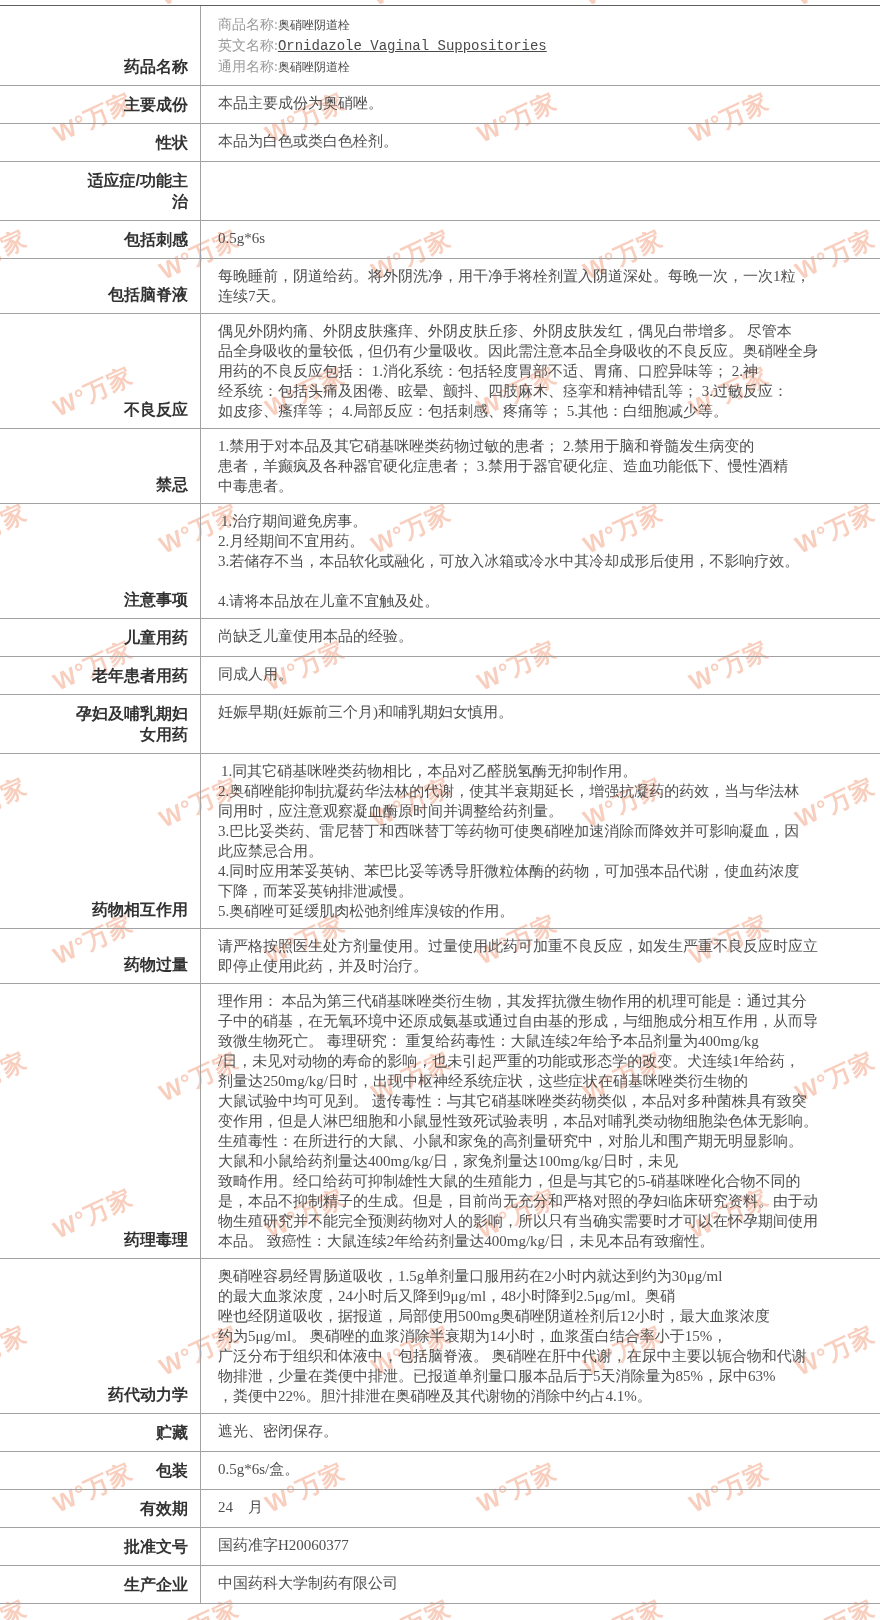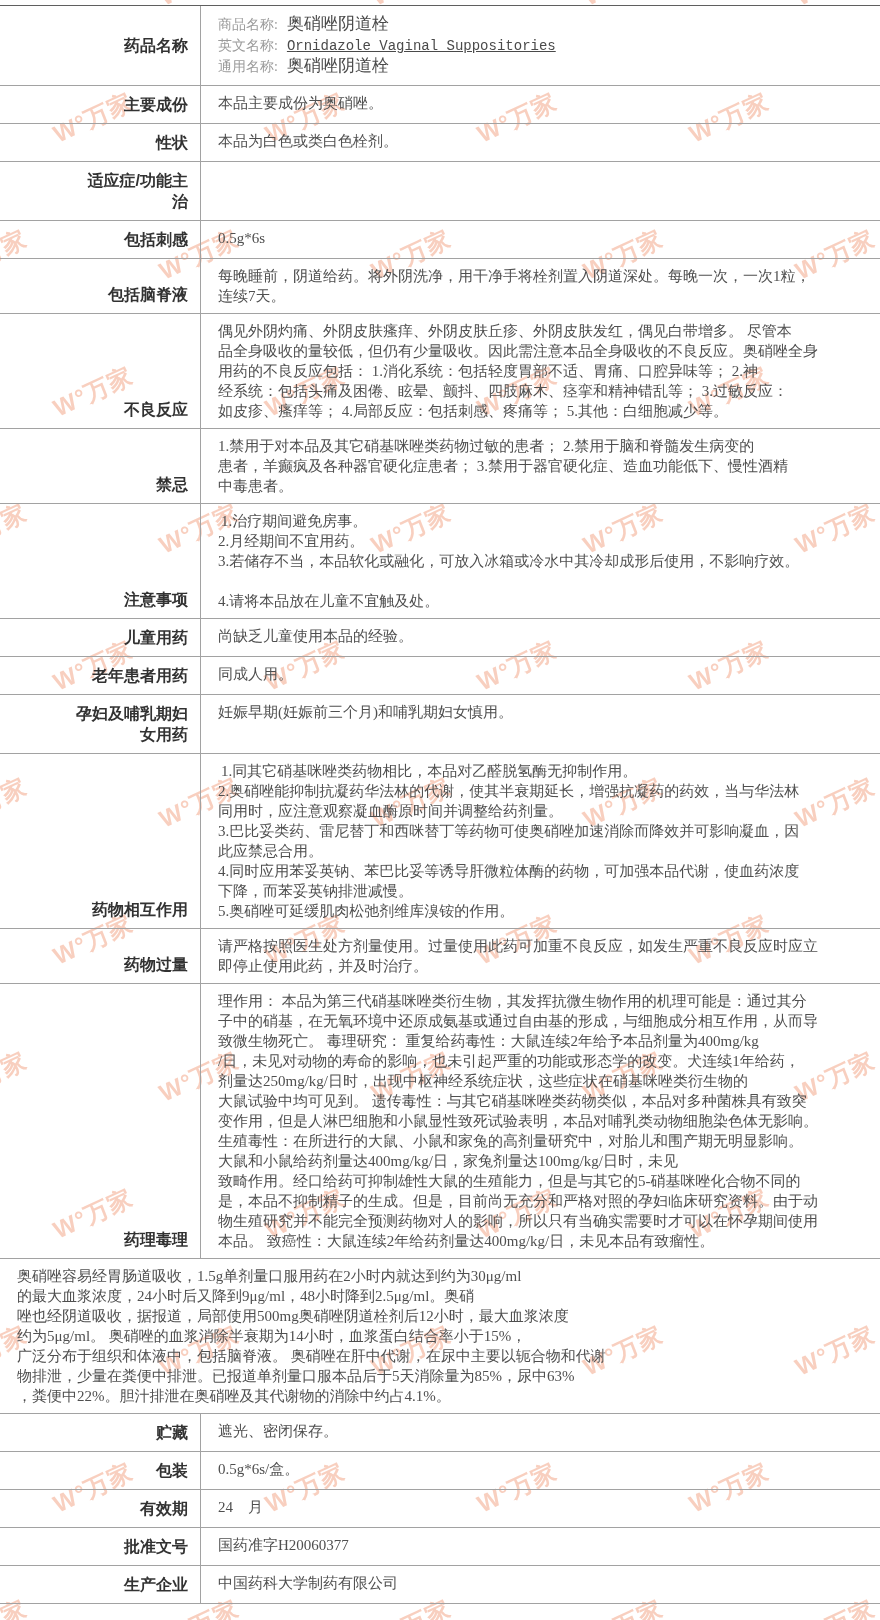--- a/index.html
+++ b/index.html
@@ -25,36 +25,36 @@
     border-top:1px solid #5f5f5f;
     background:transparent;
   }
   .row{display:flex;align-items:stretch;border-bottom:1px solid #a2a2a2;}
   .label-cell{
     flex:0 0 201px;width:201px;box-sizing:border-box;
     border-right:1px solid #a2a2a2;
     display:flex;flex-direction:column;justify-content:flex-end;
     padding:8px 12px 8px 10px;
   }
-  .row.center .label-cell{justify-content:center;}
+  .row.center .label-cell{justify-content:flex-end;}
   .label-text{
     font-family:"Liberation Sans","DejaVu Sans",sans-serif;
     font-weight:bold;font-size:16px;line-height:21px;color:#323232;
     text-align:right;white-space:pre-line;
   }
   .content-cell{
     flex:1;box-sizing:border-box;
     padding:7px 14px 7px 17px;
     font-size:15px;line-height:20px;color:#4f4f4f;
     white-space:pre-line;
   }
   .name-content{white-space:normal;padding-top:8px;padding-bottom:8px;}
   .name-line{line-height:20px;}
-  .name-line .prefix{color:#9b9b9b;font-size:14px;margin-right:9px;}
-  .name-line .value{color:#4a4a4a;font-size:17px;}
+  .name-line .prefix{color:#9b9b9b;font-size:14px;}
+  .name-line .value{color:#4a4a4a;font-size:12px;}
   .name-line .value.mono{
     font-family:"Liberation Mono","DejaVu Sans Mono",monospace;
     font-size:14px;letter-spacing:0px;text-decoration:underline;
   }
 </style>
 </head>
 <body>
 
 <div class="page">
   <div class="watermark-layer" id="watermark-layer">
@@ -239,20 +239,23 @@
 大鼠试验中均可见到。 遗传毒性：与其它硝基咪唑类药物类似，本品对多种菌株具有致突
 变作用，但是人淋巴细胞和小鼠显性致死试验表明，本品对哺乳类动物细胞染色体无影响。
 生殖毒性：在所进行的大鼠、小鼠和家兔的高剂量研究中，对胎儿和围产期无明显影响。
 大鼠和小鼠给药剂量达400mg/kg/日，家兔剂量达100mg/kg/日时，未见
 致畸作用。经口给药可抑制雄性大鼠的生殖能力，但是与其它的5-硝基咪唑化合物不同的
 是，本品不抑制精子的生成。但是，目前尚无充分和严格对照的孕妇临床研究资料。由于动
 物生殖研究并不能完全预测药物对人的影响，所以只有当确实需要时才可以在怀孕期间使用
 本品。 致癌性：大鼠连续2年给药剂量达400mg/kg/日，未见本品有致瘤性。</div>
       </div>
       <div class="row">
+        <div class="label-cell">
+          <span class="label-text">药代动力学</span>
+        </div>
         <div class="content-cell">奥硝唑容易经胃肠道吸收，1.5g单剂量口服用药在2小时内就达到约为30μg/ml
 的最大血浆浓度，24小时后又降到9μg/ml，48小时降到2.5μg/ml。奥硝
 唑也经阴道吸收，据报道，局部使用500mg奥硝唑阴道栓剂后12小时，最大血浆浓度
 约为5μg/ml。 奥硝唑的血浆消除半衰期为14小时，血浆蛋白结合率小于15%，
 广泛分布于组织和体液中，包括脑脊液。 奥硝唑在肝中代谢，在尿中主要以轭合物和代谢
 物排泄，少量在粪便中排泄。已报道单剂量口服本品后于5天消除量为85%，尿中63%
 ，粪便中22%。胆汁排泄在奥硝唑及其代谢物的消除中约占4.1%。</div>
       </div>
       <div class="row">
         <div class="label-cell">

